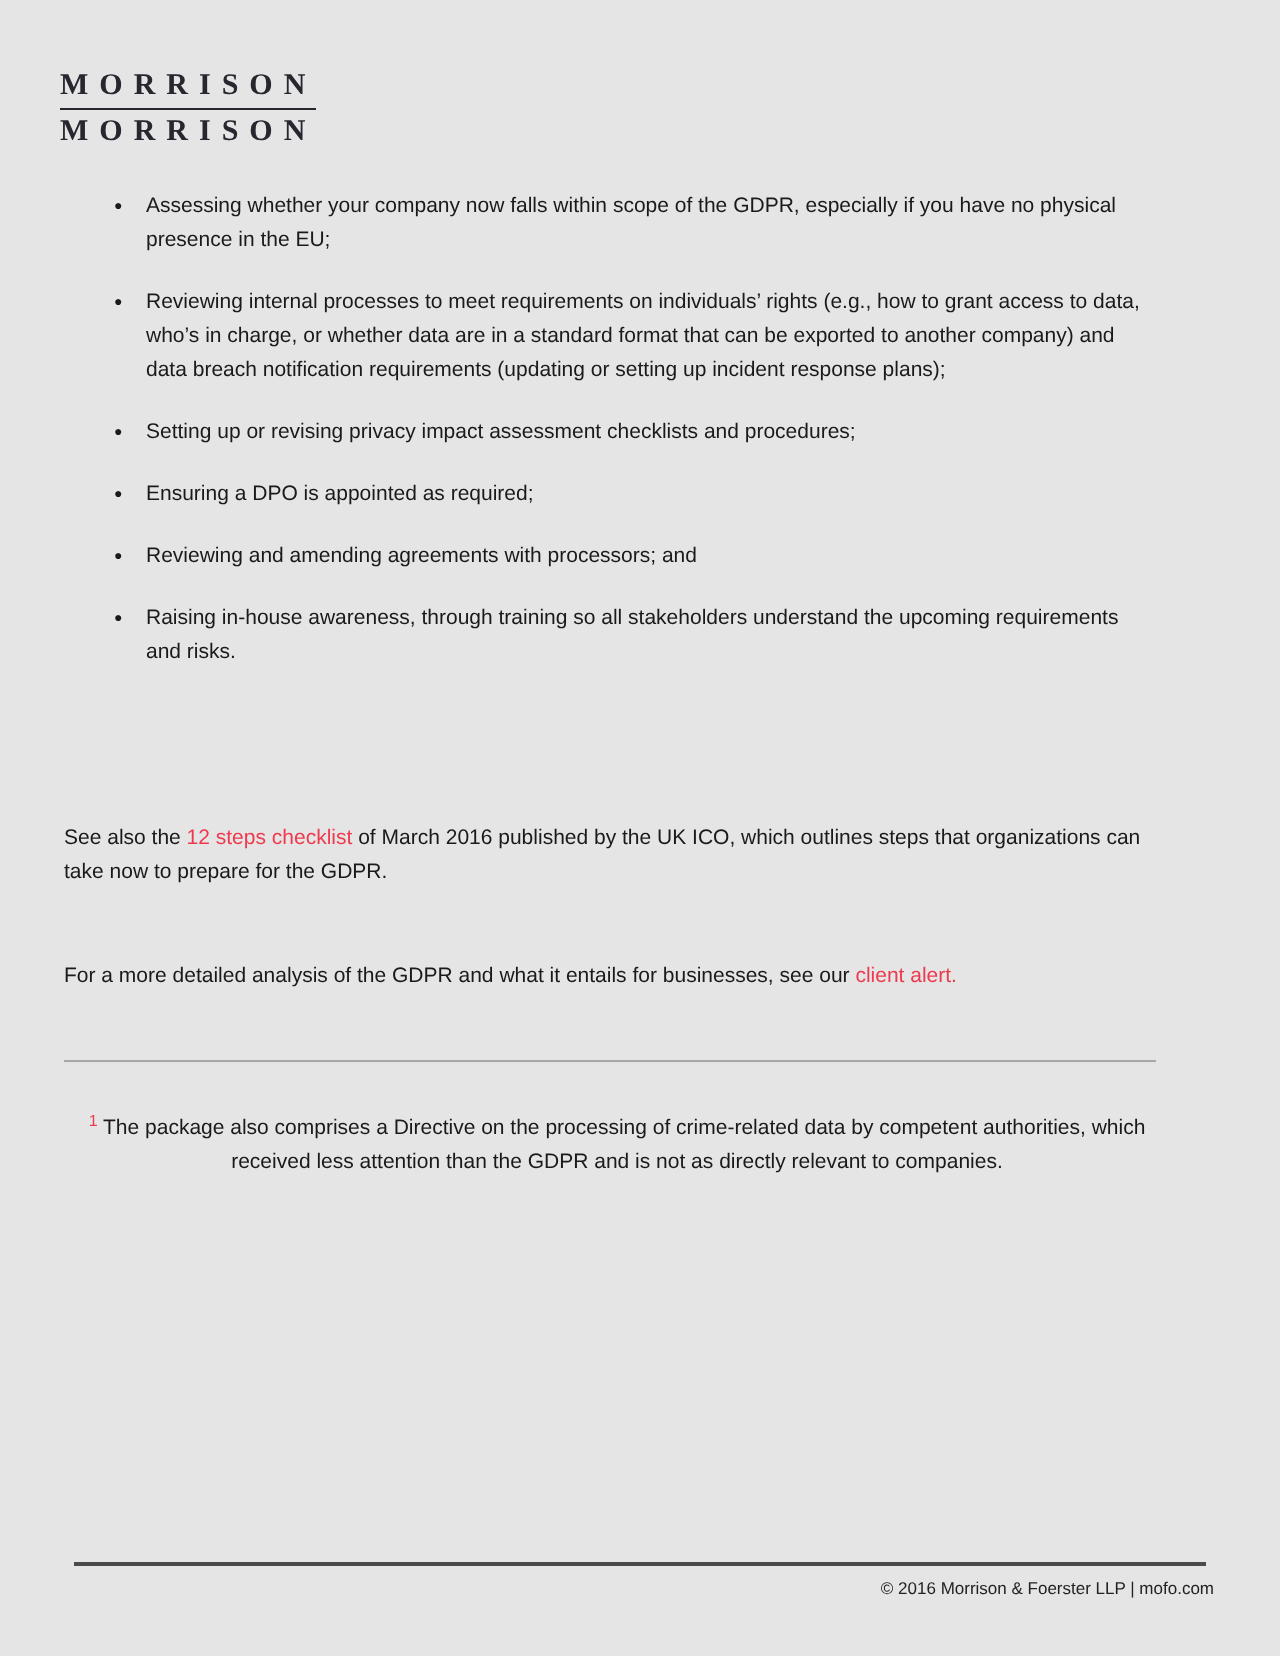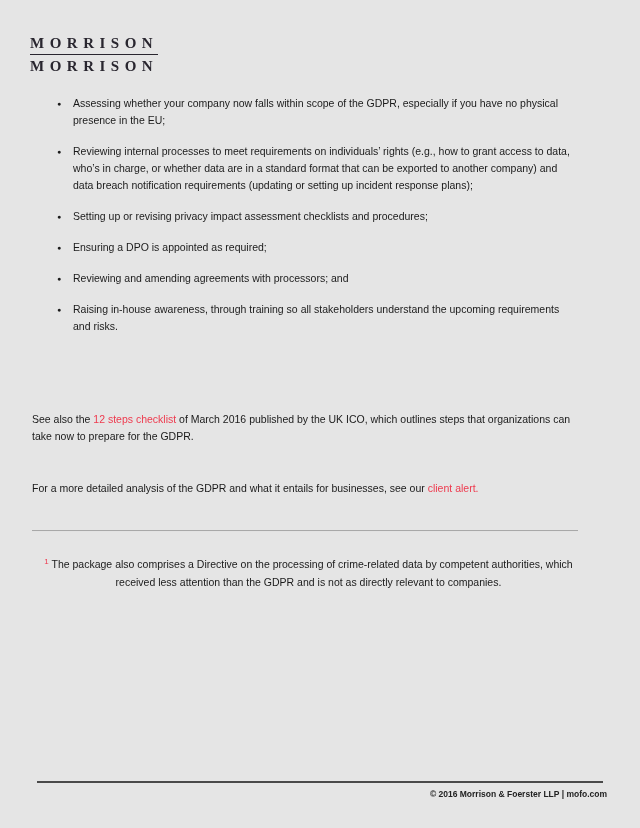--- a/index.html
+++ b/index.html
@@ -113,21 +113,20 @@
   }
   .footer-text {
     position: absolute;
     top: 788px;
     left: 32px;
     width: 575px;
     text-align: right;
     font-size: 8.5px;
     line-height: 12px;
     color: #222222;
-    font-weight: bold;
   }
 </style>
 </head>
 <body>
 
 <div class="page">
 
   <div class="logo">
     <span class="logo-line1">MORRISON</span>
     <span class="logo-line2">MORRISON</span>

